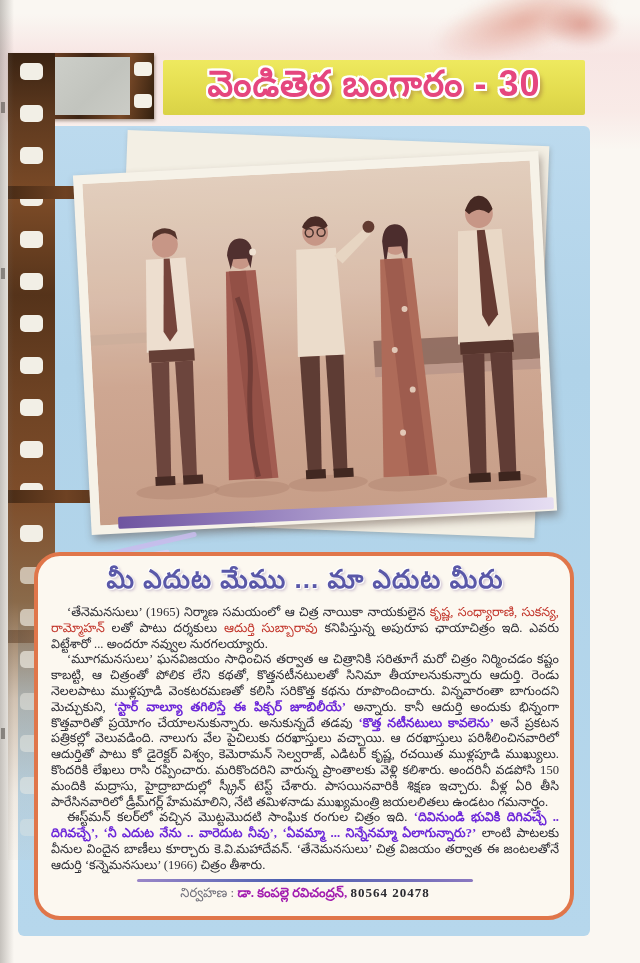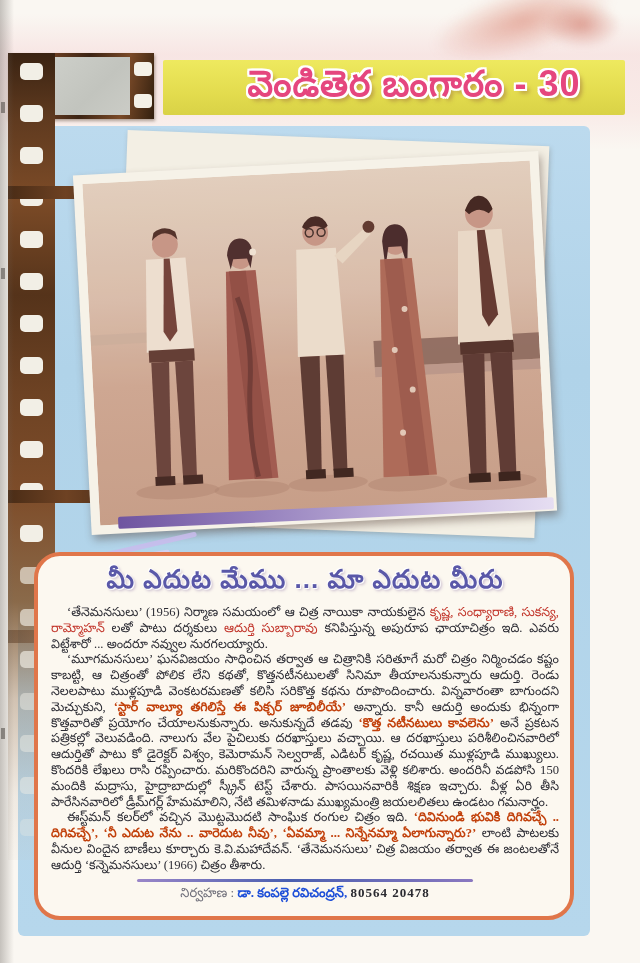--- a/index.html
+++ b/index.html
@@ -43,43 +43,43 @@
         background:linear-gradient(90deg,#6f54a0,#9f8cc4 40%,#cdbfe2 75%,#e6def2);
         transform:rotate(-2.6deg);z-index:4;}
   .streak1{position:absolute;left:86px;top:544px;width:112px;height:5px;background:#c9bbec;opacity:.85;
         transform:rotate(-13deg);border-radius:3px;z-index:4;}
   .streak2{position:absolute;left:98px;top:555px;width:72px;height:4px;background:#d9cef3;opacity:.8;
         transform:rotate(-9deg);border-radius:3px;z-index:4;}
 
   
   .banner{position:absolute;left:163px;top:60px;width:422px;height:55px;z-index:3;
         background:linear-gradient(180deg,#eee95f,#e3dc4e 60%,#d9d246);border-radius:2px;
-        display:flex;align-items:center;justify-content:center;padding-left:40px;}
+        display:flex;align-items:center;justify-content:center;}
   .banner .title{font-family:"Liberation Sans","DejaVu Sans",sans-serif;font-weight:bold;
         font-size:36px;letter-spacing:1px;color:#e5467e;white-space:nowrap;
         text-shadow:-2px 0 #fff,2px 0 #fff,0 -2px #fff,0 2px #fff,-2px -2px #fff,
                     2px -2px #fff,-2px 2px #fff,2px 2px #fff,4px 4px 4px rgba(150,100,60,.55);}
 
   
   .article-box{position:absolute;left:34px;top:552px;width:540px;height:368px;z-index:5;
         border:4px solid #e0764a;border-radius:26px;background:#fcf8f0;
         box-sizing:border-box;padding:6px 11px 0 13px;}
   .headline{text-align:center;font-family:"Liberation Sans","DejaVu Sans",sans-serif;
         font-weight:bold;font-size:26px;color:#5a58a8;letter-spacing:1px;margin:2px 0 4px 0;
         text-shadow:0 0 2px #fff,1px 1px 0 #fff,-1px -1px 0 #fff,2px 2px 3px rgba(120,90,150,.4);}
   .article-body p{margin:0;text-indent:16px;font-size:12.6px;line-height:15.8px;
         color:#2c2c34;text-align:justify;}
   .run-red{color:#c2342a;}
-  .run-quote{color:#c2410c;font-weight:bold;font-family:Liberation Serif, serif;}
+  .run-quote{color:#6d28d9;font-weight:bold;font-family:Liberation Serif, serif;}
   .run-bold{font-weight:normal;}
   .footer-rule{width:336px;height:3px;margin:5px auto 3px auto;border-radius:2px;
         background:linear-gradient(90deg,#9a86c8,#4a5fb0 45%,#8a78c0);}
   .footer-line{text-align:center;font-size:13px;color:#3a3a46;}
   .footer-label{color:#6d6d78;}
-  .footer-name{font-weight:bold;color:#1d4ed8;}
+  .footer-name{font-weight:bold;color:#a21caf;}
   .footer-phone{font-weight:bold;color:#2a2a30;letter-spacing:1px;}
 </style>
 </head>
 <body>
 
 <div class="page">
 
   <div class="top-wash"></div>
   <div class="bleed1"></div>
   <div class="bleed2"></div>
@@ -205,21 +205,21 @@
       <rect x="0" y="0" width="452" height="338" fill="#c07868" opacity=".09"></rect>
     </svg>
   </div>
   <div class="purple-stripe"></div>
   <div class="streak1"></div>
   <div class="streak2"></div>
 
   <div class="article-box">
     <div class="headline">మీ ఎదుట మేము ... మా ఎదుట మీరు</div>
     <div class="article-body" id="article-body">
-        <p><span>‘తేనెమనసులు’ (1956) నిర్మాణ సమయంలో ఆ చిత్ర నాయికా నాయకులైన </span><span class="run-red">కృష్ణ, సంధ్యారాణి, సుకన్య, రామ్మోహన్</span><span> లతో పాటు దర్శకులు </span><span class="run-red">ఆదుర్తి సుబ్బారావు</span><span> కనిపిస్తున్న అపురూప ఛాయాచిత్రం ఇది. ఎవరు విట్టేశారో ... అందరూ నవ్వుల నురగలయ్యారు.</span></p>
+        <p><span>‘తేనెమనసులు’ (1965) నిర్మాణ సమయంలో ఆ చిత్ర నాయికా నాయకులైన </span><span class="run-red">కృష్ణ, సంధ్యారాణి, సుకన్య, రామ్మోహన్</span><span> లతో పాటు దర్శకులు </span><span class="run-red">ఆదుర్తి సుబ్బారావు</span><span> కనిపిస్తున్న అపురూప ఛాయాచిత్రం ఇది. ఎవరు విట్టేశారో ... అందరూ నవ్వుల నురగలయ్యారు.</span></p>
         <p><span>‘మూగమనసులు’ ఘనవిజయం సాధించిన తర్వాత ఆ చిత్రానికి సరితూగే మరో చిత్రం నిర్మించడం కష్టం కాబట్టి, ఆ చిత్రంతో పోలిక లేని కథతో, కొత్తనటీనటులతో సినిమా తీయాలనుకున్నారు ఆదుర్తి. రెండు నెలలపాటు ముళ్లపూడి వెంకటరమణతో కలిసి సరికొత్త కథను రూపొందించారు. విన్నవారంతా బాగుందని మెచ్చుకుని, </span><span class="run-quote">‘స్టార్ వాల్యూ తగిలిస్తే ఈ పిక్చర్ జూబిలీయే’</span><span> అన్నారు. కానీ ఆదుర్తి అందుకు భిన్నంగా కొత్తవారితో ప్రయోగం చేయాలనుకున్నారు. అనుకున్నదే తడవు </span><span class="run-quote">‘కొత్త నటీనటులు కావలెను’</span><span> అనే ప్రకటన పత్రికల్లో వెలువడింది. నాలుగు వేల పైచిలుకు దరఖాస్తులు వచ్చాయి. ఆ దరఖాస్తులు పరిశీలించినవారిలో ఆదుర్తితో పాటు కో డైరెక్టర్ విశ్వం, కెమెరామన్ సెల్వరాజ్, ఎడిటర్ కృష్ణ, రచయిత ముళ్లపూడి ముఖ్యులు. కొందరికి లేఖలు రాసి రప్పించారు. మరికొందరిని వారున్న ప్రాంతాలకు వెళ్లి కలిశారు. అందరినీ వడపోసి 150 మందికి మద్రాసు, హైద్రాబాదుల్లో స్క్రీన్ టెస్ట్ చేశారు. పాసయినవారికి శిక్షణ ఇచ్చారు. వీళ్ల ఏరి తీసి పారేసినవారిలో డ్రీమ్‌గర్ల్ హేమమాలిని, నేటి తమిళనాడు ముఖ్యమంత్రి జయలలితలు ఉండటం గమనార్హం.</span></p>
         <p><span>ఈస్ట్‌మన్ కలర్‌లో వచ్చిన మొట్టమొదటి సాంఘిక రంగుల చిత్రం ఇది. </span><span class="run-quote">‘దివినుండి భువికి దిగివచ్చే .. దిగివచ్చే’, ‘నీ ఎదుట నేను .. వారెదుట నీవు’, ‘ఏవమ్మా ... నిన్నేనమ్మా ఏలాగున్నారు?’</span><span> లాంటి పాటలకు వీనుల విందైన బాణీలు కూర్చారు కె.వి.మహాదేవన్. ‘తేనెమనసులు’ చిత్ర విజయం తర్వాత ఈ జంటలతోనే ఆదుర్తి </span><span class="run-bold">‘కన్నెమనసులు’ (1966)</span><span> చిత్రం తీశారు.</span></p>
       </div>
     <div class="footer-rule"></div>
     <div class="footer-line">
       <span class="footer-label">నిర్వహణ :</span>
       <span class="footer-name">డా. కంపల్లె రవిచంద్రన్,</span>
       <span class="footer-phone">80564 20478</span>
     </div>
   </div>

